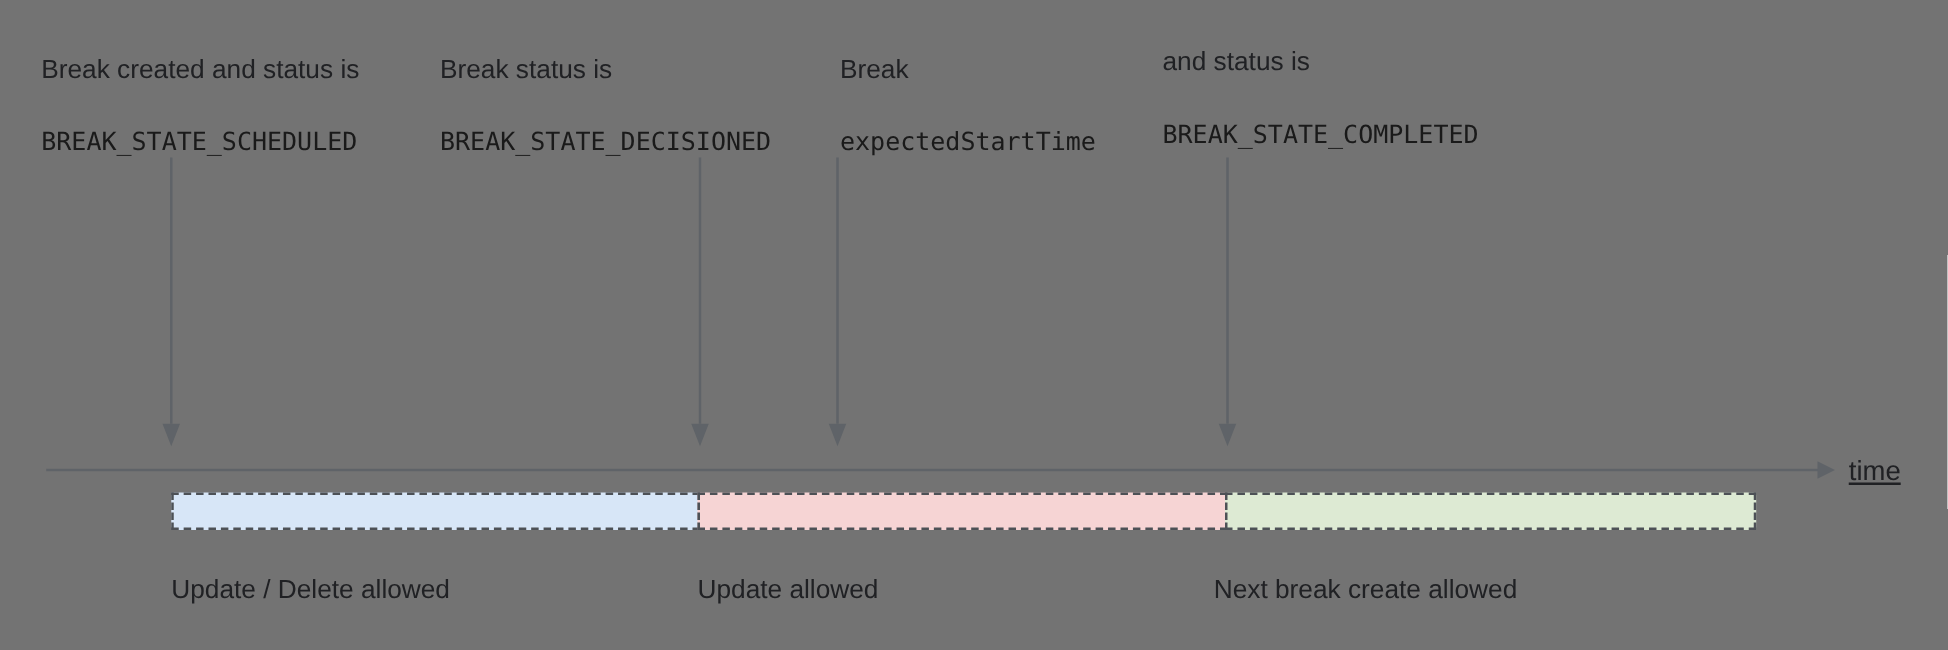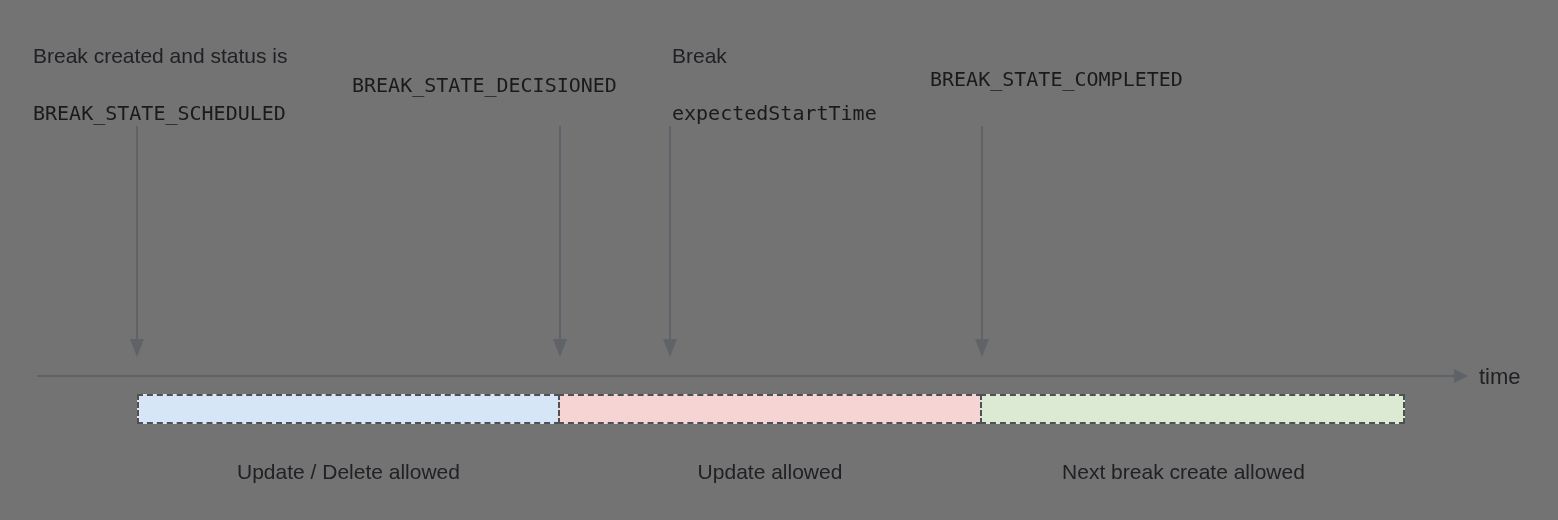--- a/index.html
+++ b/index.html
@@ -63,65 +63,68 @@
     border-bottom: 7px solid transparent;
     border-left: 14px solid #5f6368;
   }
   .time-label {
     position: absolute;
     left: 1479px;
     top: 364px;
     font-size: 22px;
     line-height: 26px;
     color: #202124;
+    text-decoration: underline;
   }
   
   .segment {
     position: absolute;
     top: 394px;
     height: 30px;
     box-sizing: border-box;
     border: 2px dashed #4d5156;
   }
   .seg-0 { left: 137px;  width: 423px; }
   .seg-1 { left: 558px;  width: 424px; }
   .seg-2 { left: 980px;  width: 425px; }
   
   .seg-label {
     position: absolute;
     top: 459px;
     font-size: 21px;
     line-height: 26px;
-    text-align: center;
+    text-align: left;
     color: #202124;
   }
   .seg-label-0 { left: 137px; width: 423px; }
   .seg-label-1 { left: 558px; width: 424px; }
   .seg-label-2 { left: 971px; width: 425px; }
 </style>
 </head>
 <body>
 
 <div class="canvas">
 
   <div class="ann" style="left:33px; top:42px;">
     <div class="sans">Break created and status is</div>
     <div class="mono">BREAK_STATE_SCHEDULED</div>
   </div>
 
   <div class="ann" style="left:352px; top:42px;">
+    <div class="sans">Break status is</div>
     <div class="mono">BREAK_STATE_DECISIONED</div>
   </div>
 
   <div class="ann" style="left:672px; top:42px;">
     <div class="sans">Break</div>
     <div class="mono">expectedStartTime</div>
   </div>
 
   <div class="ann" style="left:930px; top:36px;">
+    <div class="sans">and status is</div>
     <div class="mono">BREAK_STATE_COMPLETED</div>
   </div>
 
   <div class="arrow-down" style="left: 136px; background-color: rgb(95, 99, 104);"></div>
   <div class="arrow-down" style="left: 559px; background-color: rgb(95, 99, 104);"></div>
   <div class="arrow-down" style="left: 669px; background-color: rgb(95, 99, 104);"></div>
   <div class="arrow-down" style="left: 981px; background-color: rgb(95, 99, 104);"></div>
 
   <div class="timeline-line" style="background-color: rgb(95, 99, 104);"></div>
   <div class="time-label">time</div>

